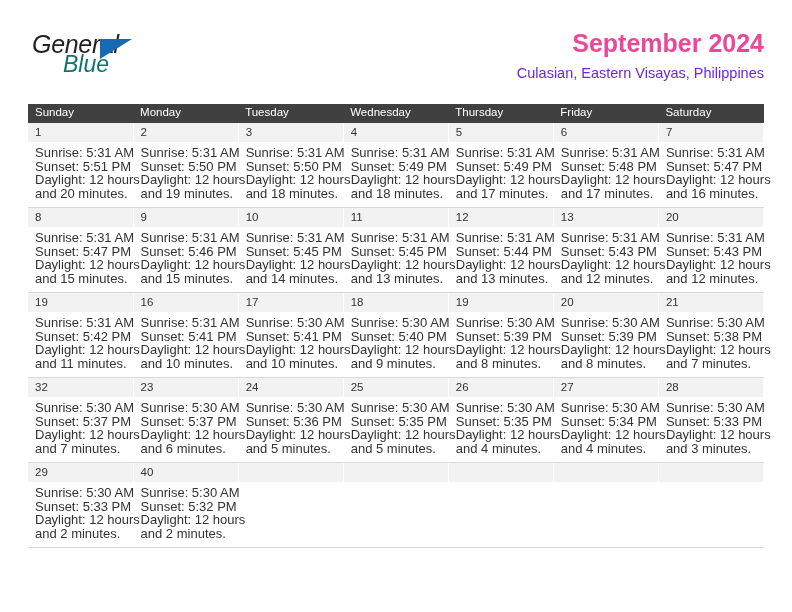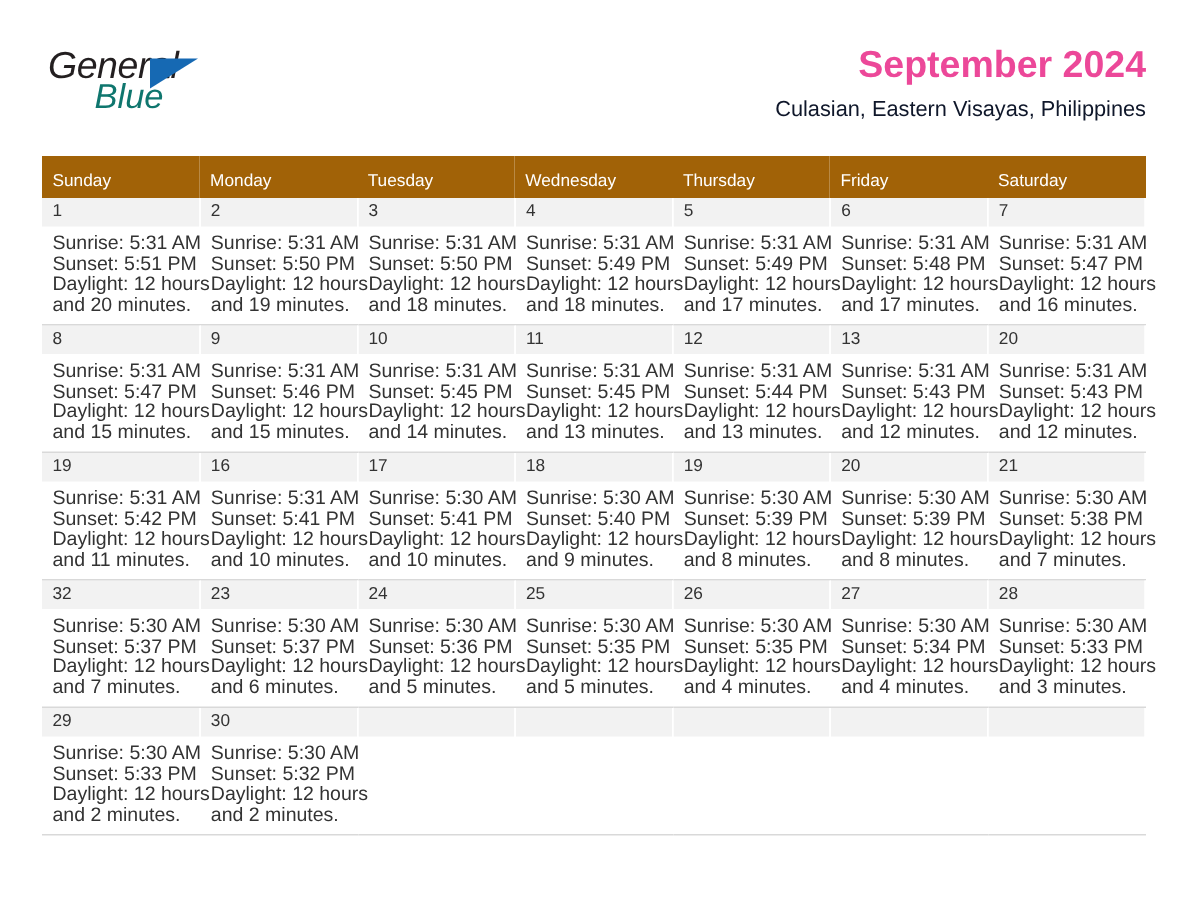--- a/index.html
+++ b/index.html
@@ -74,41 +74,41 @@
   .cal-title {
     font-size: 25px;
     color: #ec4899;
     line-height: 34px;
     white-space: nowrap;
     font-weight: bold;
   }
   .cal-subtitle {
     margin-top: 4px;
     font-size: 14.5px;
-    color: #0f172a;
+    color: #6d28d9;
     line-height: 18px;
     white-space: nowrap;
   }
 
   
   .calendar {
     position: absolute;
     left: 28px;
     top: 104px;
     width: 736px;
     border-collapse: collapse;
     table-layout: fixed;
   }
   .calendar th {
-    background: #a16207;
+    background: #404040;
     color: #ffffff;
     font-size: 11.5px;
     font-weight: normal;
     text-align: left;
-    padding: 11px 0 5px 7px;
+    padding: 2px 0 5px 7px;
     height: 12px;
     border: none;
   }
   .calendar td {
     vertical-align: top;
     padding: 0;
     width: 105.14px;
     border-right: 1px solid #ffffff;
     border-bottom: 1px solid #d9d9d9;
     background: #ffffff;
@@ -504,21 +504,21 @@
             <div class="day-info">
               <div>Sunrise: 5:30 AM</div>
               <div>Sunset: 5:33 PM</div>
               <div class="daylight-line">Daylight: 12 hours</div>
               <div class="daylight-line">and 2 minutes.</div>
             </div>
           </div>
         </td>
         <td>
           <div class="cell-inner">
-            <span class="day-num">30</span>
+            <span class="day-num">40</span>
             <div class="day-info">
               <div>Sunrise: 5:30 AM</div>
               <div>Sunset: 5:32 PM</div>
               <div class="daylight-line">Daylight: 12 hours</div>
               <div class="daylight-line">and 2 minutes.</div>
             </div>
           </div>
         </td>
         <td class="empty">
           <div class="cell-inner">

